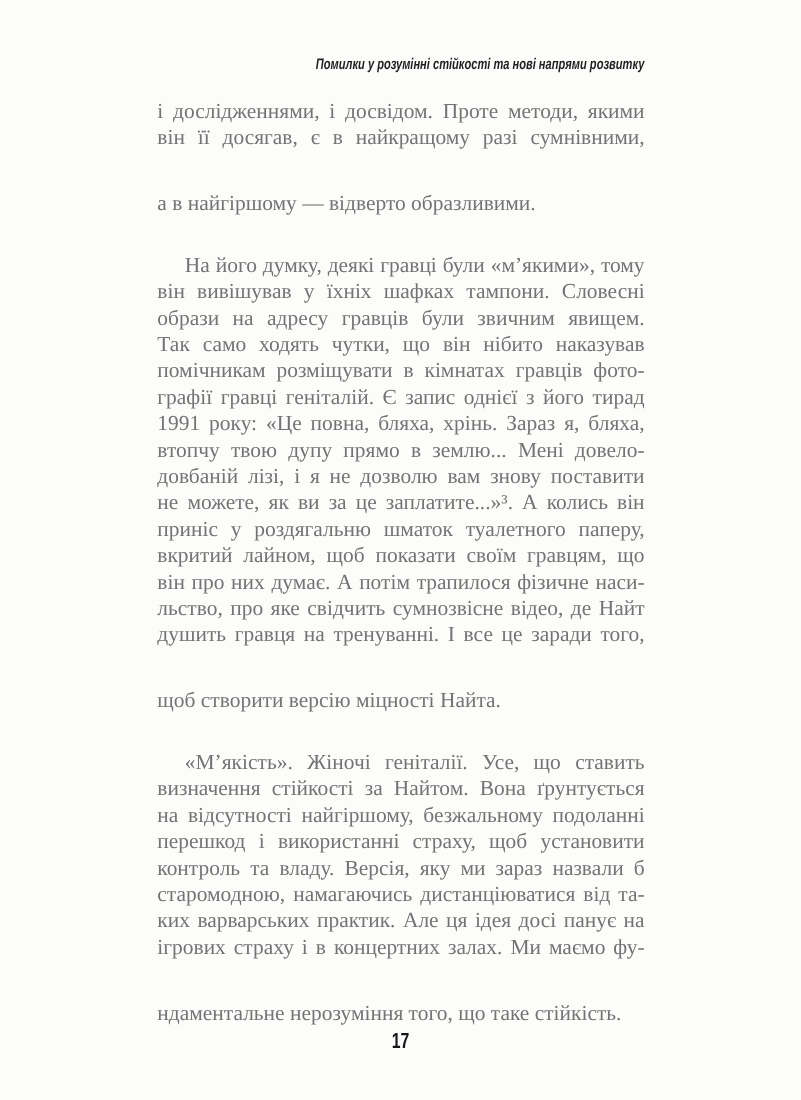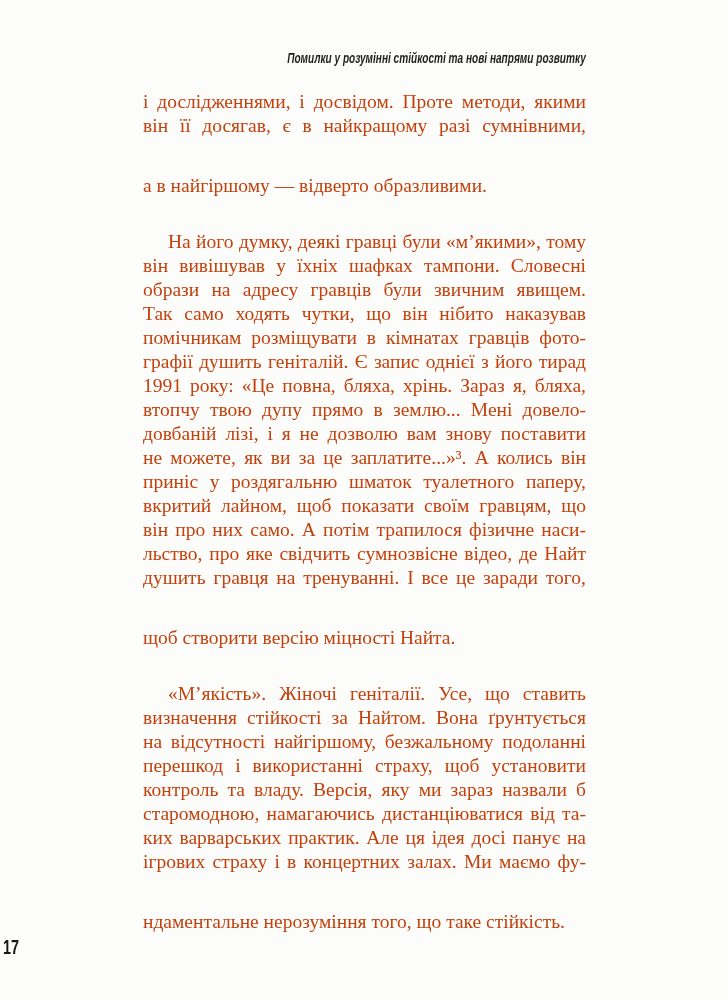--- a/index.html
+++ b/index.html
@@ -29,40 +29,41 @@
     transform-origin: 100% 50%;
   }
   .body-text {
     position: absolute;
     left: 143px;
     top: 90px;
     width: 443px;
     font-family: "Liberation Serif", "DejaVu Serif", serif;
     font-size: 19.5px;
     line-height: 24px;
-    color: #c2410c;
+    color: #737373;
   }
   .line {
     text-align: justify;
     text-align-last: justify;
   }
   .line.last {
     text-align: left;
     text-align-last: left;
     margin-top: 36px;
   }
   .line.indent {
     text-indent: 25px;
     margin-top: 32px;
   }
   .folio {
     position: absolute;
     top: 936px;
     left: 0;
     width: 100%;
+    text-align: center;
   }
   .folio span {
     display: inline-block;
     font-family: "Liberation Sans", sans-serif;
     font-weight: 700;
     font-size: 20px;
     line-height: 22px;
     color: #161616;
     transform: scaleX(0.72);
     transform-origin: 50% 50%;
@@ -76,28 +77,28 @@
 
   <div class="body-text" id="body-text">
       <div class="line">і дослідженнями, і досвідом. Проте методи, якими</div>
       <div class="line">він її досягав, є в найкращому разі сумнівними,</div>
       <div class="line last">а в найгіршому — відверто образливими.</div>
       <div class="line indent">На його думку, деякі гравці були «м’якими», тому</div>
       <div class="line">він вивішував у їхніх шафках тампони. Словесні</div>
       <div class="line">образи на адресу гравців були звичним явищем.</div>
       <div class="line">Так само ходять чутки, що він нібито наказував</div>
       <div class="line">помічникам розміщувати в кімнатах гравців фото-</div>
-      <div class="line">графії душить геніталій. Є запис однієї з його тирад</div>
+      <div class="line">графії гравці геніталій. Є запис однієї з його тирад</div>
       <div class="line">1991 року: «Це повна, бляха, хрінь. Зараз я, бляха,</div>
       <div class="line">втопчу твою дупу прямо в землю... Мені довело-</div>
       <div class="line">довбаній лізі, і я не дозволю вам знову поставити</div>
       <div class="line">не можете, як ви за це заплатите...»³. А колись він</div>
       <div class="line">приніс у роздягальню шматок туалетного паперу,</div>
       <div class="line">вкритий лайном, щоб показати своїм гравцям, що</div>
-      <div class="line">він про них само. А потім трапилося фізичне наси-</div>
+      <div class="line">він про них думає. А потім трапилося фізичне наси-</div>
       <div class="line">льство, про яке свідчить сумнозвісне відео, де Найт</div>
       <div class="line">душить гравця на тренуванні. І все це заради того,</div>
       <div class="line last">щоб створити версію міцності Найта.</div>
       <div class="line indent">«М’якість». Жіночі геніталії. Усе, що ставить</div>
       <div class="line">визначення стійкості за Найтом. Вона ґрунтується</div>
       <div class="line">на відсутності найгіршому, безжальному подоланні</div>
       <div class="line">перешкод і використанні страху, щоб установити</div>
       <div class="line">контроль та владу. Версія, яку ми зараз назвали б</div>
       <div class="line">старомодною, намагаючись дистанціюватися від та-</div>
       <div class="line">ких варварських практик. Але ця ідея досі панує на</div>

